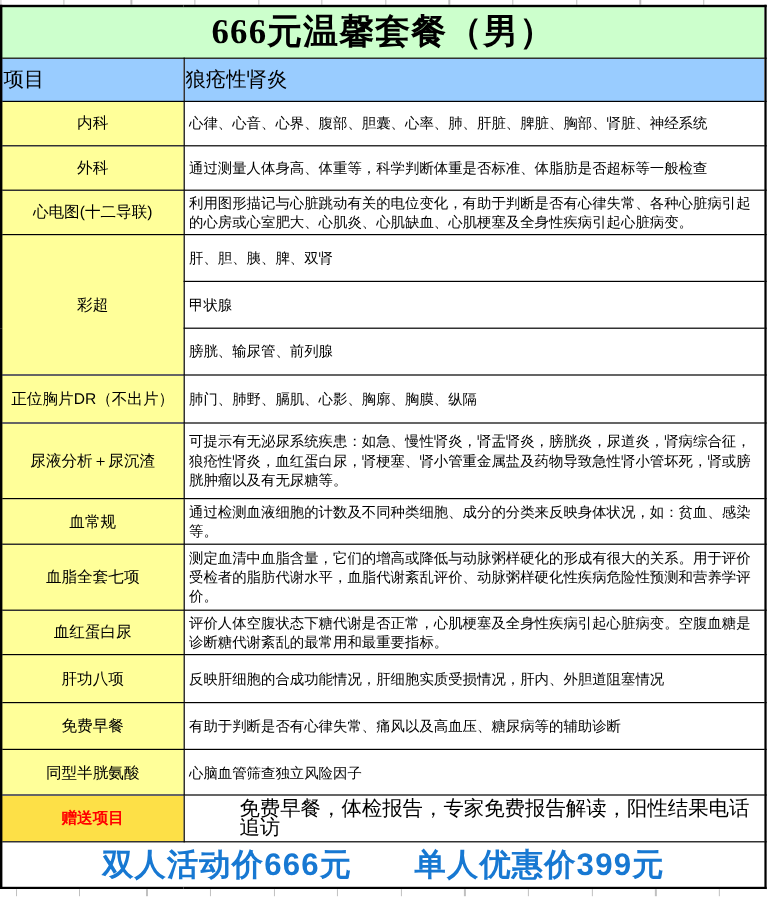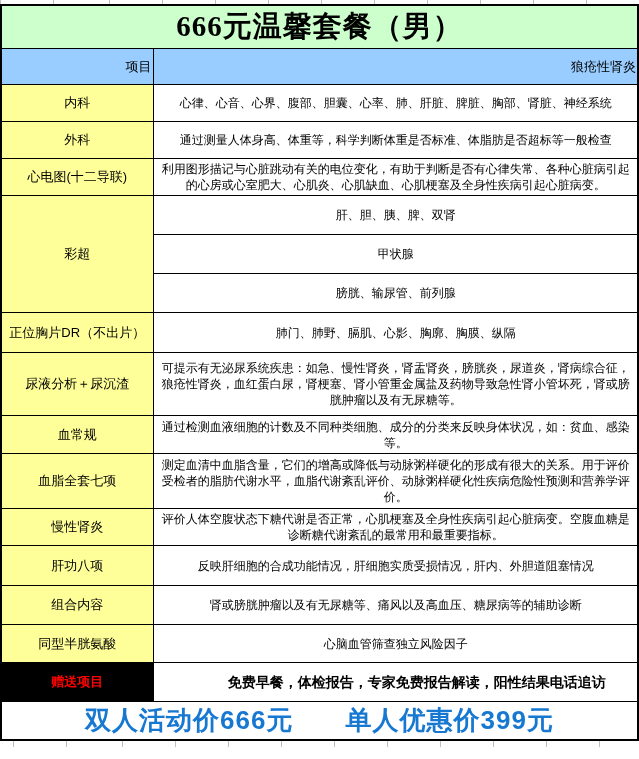--- a/index.html
+++ b/index.html
@@ -8,25 +8,25 @@
   .strip{height:4px;background-color:#fff;
          background-image:repeating-linear-gradient(90deg,#ffffff 0 52px,#c0c0c0 52px 53px);}
   .strip-top{background-position-x:57px;}
   .strip-bottom{height:6px;background-position-x:70px;}
   table{width:639px;border-collapse:collapse;border:2px solid #000;table-layout:fixed;}
   col.c-label{width:152px;}
   col.c-content{width:485px;}
   td{border:1px solid #000;vertical-align:middle;overflow:hidden;}
   .title-cell{background:#ccffcc;text-align:center;font-weight:bold;font-size:29px;
               font-family:"Liberation Serif", serif;letter-spacing:1px;}
-  .head-cell{background:#99ccff;text-align:right;font-size:13px;}
+  .head-cell{background:#99ccff;text-align:left;font-size:17px;}
   .lbl{background:#ffff99;text-align:center;font-size:13px;padding:6px;}
-  .ct{background:#ffffff;text-align:center;font-size:12px;line-height:16px;padding:2px 3px 2px 4px;}
-  .gift-lbl{background:#000000;color:#ff0000;font-weight:bold;}
-  .gift-ct{font-weight:bold;font-size:14px;padding-left:46px;}
+  .ct{background:#ffffff;text-align:left;font-size:12px;line-height:16px;padding:2px 3px 2px 4px;}
+  .gift-lbl{background:#fde047;color:#ff0000;font-weight:bold;}
+  .gift-ct{font-weight:normal;font-size:17px;padding-left:46px;}
   .price-cell{background:#ffffff;text-align:center;}
   .price-wrap{display:flex;justify-content:center;gap:52px;align-items:center;}
   .price-txt{color:#1778d2;font-weight:bold;font-size:26px;letter-spacing:1px;}
 </style>
 </head>
 <body>
 
 <div class="sheet">
   <div class="strip strip-top"></div>
 
@@ -86,32 +86,32 @@
       <td class="lbl">血常规</td>
       <td class="ct">通过检测血液细胞的计数及不同种类细胞、成分的分类来反映身体状况，如：贫血、感染等。</td>
     </tr>
 
     <tr style="height:55px">
       <td class="lbl">血脂全套七项</td>
       <td class="ct">测定血清中血脂含量，它们的增高或降低与动脉粥样硬化的形成有很大的关系。用于评价受检者的脂肪代谢水平，血脂代谢紊乱评价、动脉粥样硬化性疾病危险性预测和营养学评价。</td>
     </tr>
 
     <tr style="height:36px">
-      <td class="lbl">慢性肾炎</td>
+      <td class="lbl">血红蛋白尿</td>
       <td class="ct">评价人体空腹状态下糖代谢是否正常，心肌梗塞及全身性疾病引起心脏病变。空腹血糖是诊断糖代谢紊乱的最常用和最重要指标。</td>
     </tr>
 
     <tr style="height:40px">
       <td class="lbl">肝功八项</td>
       <td class="ct">反映肝细胞的合成功能情况，肝细胞实质受损情况，肝内、外胆道阻塞情况</td>
     </tr>
 
     <tr style="height:39px">
-      <td class="lbl">组合内容</td>
-      <td class="ct">肾或膀胱肿瘤以及有无尿糖等、痛风以及高血压、糖尿病等的辅助诊断</td>
+      <td class="lbl">免费早餐</td>
+      <td class="ct">有助于判断是否有心律失常、痛风以及高血压、糖尿病等的辅助诊断</td>
     </tr>
 
     <tr style="height:38px">
       <td class="lbl">同型半胱氨酸</td>
       <td class="ct">心脑血管筛查独立风险因子</td>
     </tr>
 
     <tr style="height:39px">
       <td class="lbl gift-lbl">赠送项目</td>
       <td class="ct gift-ct">免费早餐，体检报告，专家免费报告解读，阳性结果电话追访</td>

